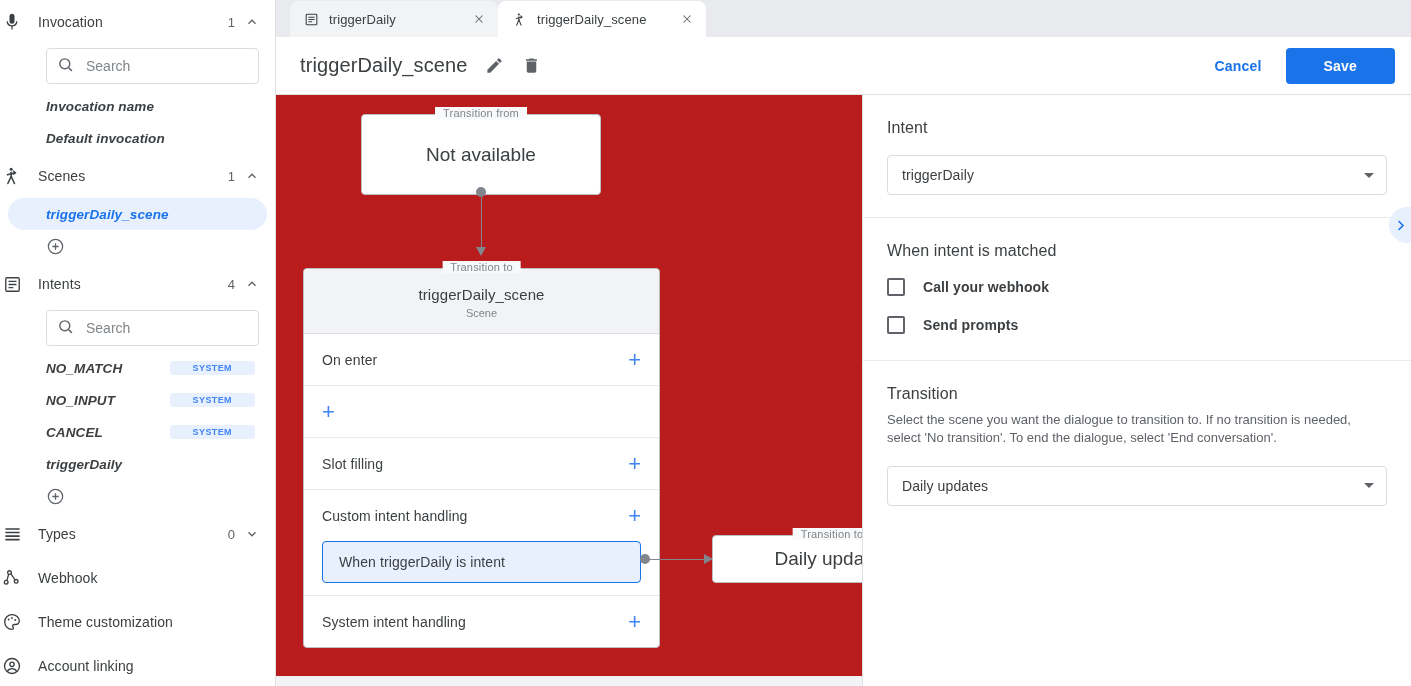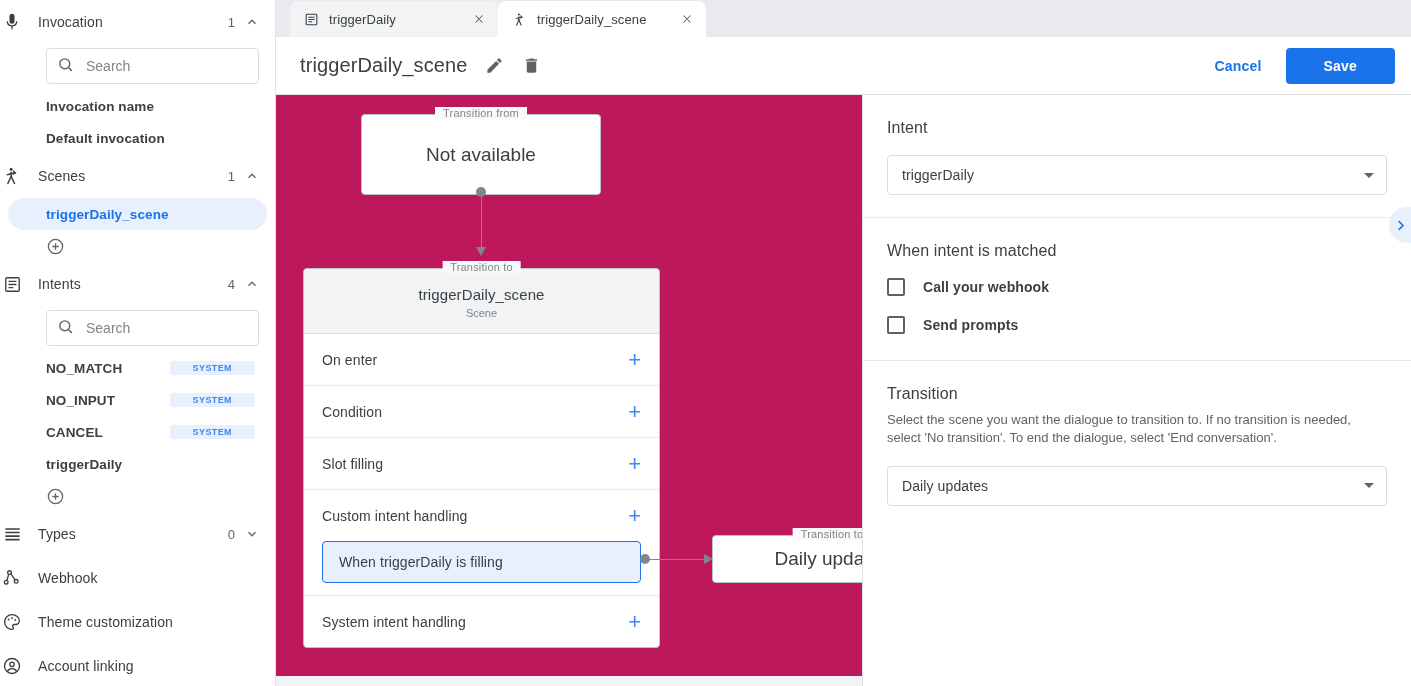--- a/index.html
+++ b/index.html
@@ -75,21 +75,21 @@
     height: 32px;
     margin: 0 8px;
     padding: 0 12px 0 38px;
     border-radius: 16px;
     font-size: 13.5px;
     font-weight: bold;
     color: #3c4043;
     cursor: pointer;
     letter-spacing: .1px;
   }
-  .sb-item .it-name { flex: 1 1 auto; }
+  .sb-item .it-name { flex: 1 1 auto; font-style: italic; }
   .sb-item.active { background: #e8f0fe; color: #1a73e8; }
   .badge {
     background: #e8f0fe;
     color: #4285f4;
     font-size: 9px;
     font-weight: bold;
     letter-spacing: .4px;
     border-radius: 3px;
     padding: 2px 23px;
   }
@@ -155,21 +155,21 @@
     margin-left: 10px; letter-spacing:.2px;
     font-family: "Liberation Sans", sans-serif;
   }
 
   .body { flex: 1 1 auto; display: flex; position: relative; overflow:hidden; }
 
   
   .canvas {
     flex: 1 1 auto;
     position: relative;
-    background: #be185d;
+    background: #b91c1c;
     overflow: hidden;
   }
   .canvas-scrollbar {
     position: absolute; left: 0; right: 0; bottom: 0;
     height: 10px; background: #f1f3f4; border-top: 1px solid #ebedef;
   }
 
   .node {
     position: absolute;
     border: 1px solid #bdc1c6;
@@ -561,38 +561,37 @@
 
           <div class="row">
             <div class="row-head">
               <span class="r-label">On enter</span>
               <span class="r-plus">+</span>
             </div>
           </div>
 
           <div class="row">
             <div class="row-head">
-              <span class="r-label">Condition</span>
               <span class="r-plus">+</span>
             </div>
           </div>
 
           <div class="row">
             <div class="row-head">
               <span class="r-label">Slot filling</span>
               <span class="r-plus">+</span>
             </div>
           </div>
 
           <div class="row">
             <div class="row-head">
               <span class="r-label">Custom intent handling</span>
               <span class="r-plus">+</span>
             </div>
-            <div class="handler">When triggerDaily is filling</div>
+            <div class="handler">When triggerDaily is intent</div>
           </div>
 
           <div class="row">
             <div class="row-head">
               <span class="r-label">System intent handling</span>
               <span class="r-plus">+</span>
             </div>
           </div>
         </div>
 

